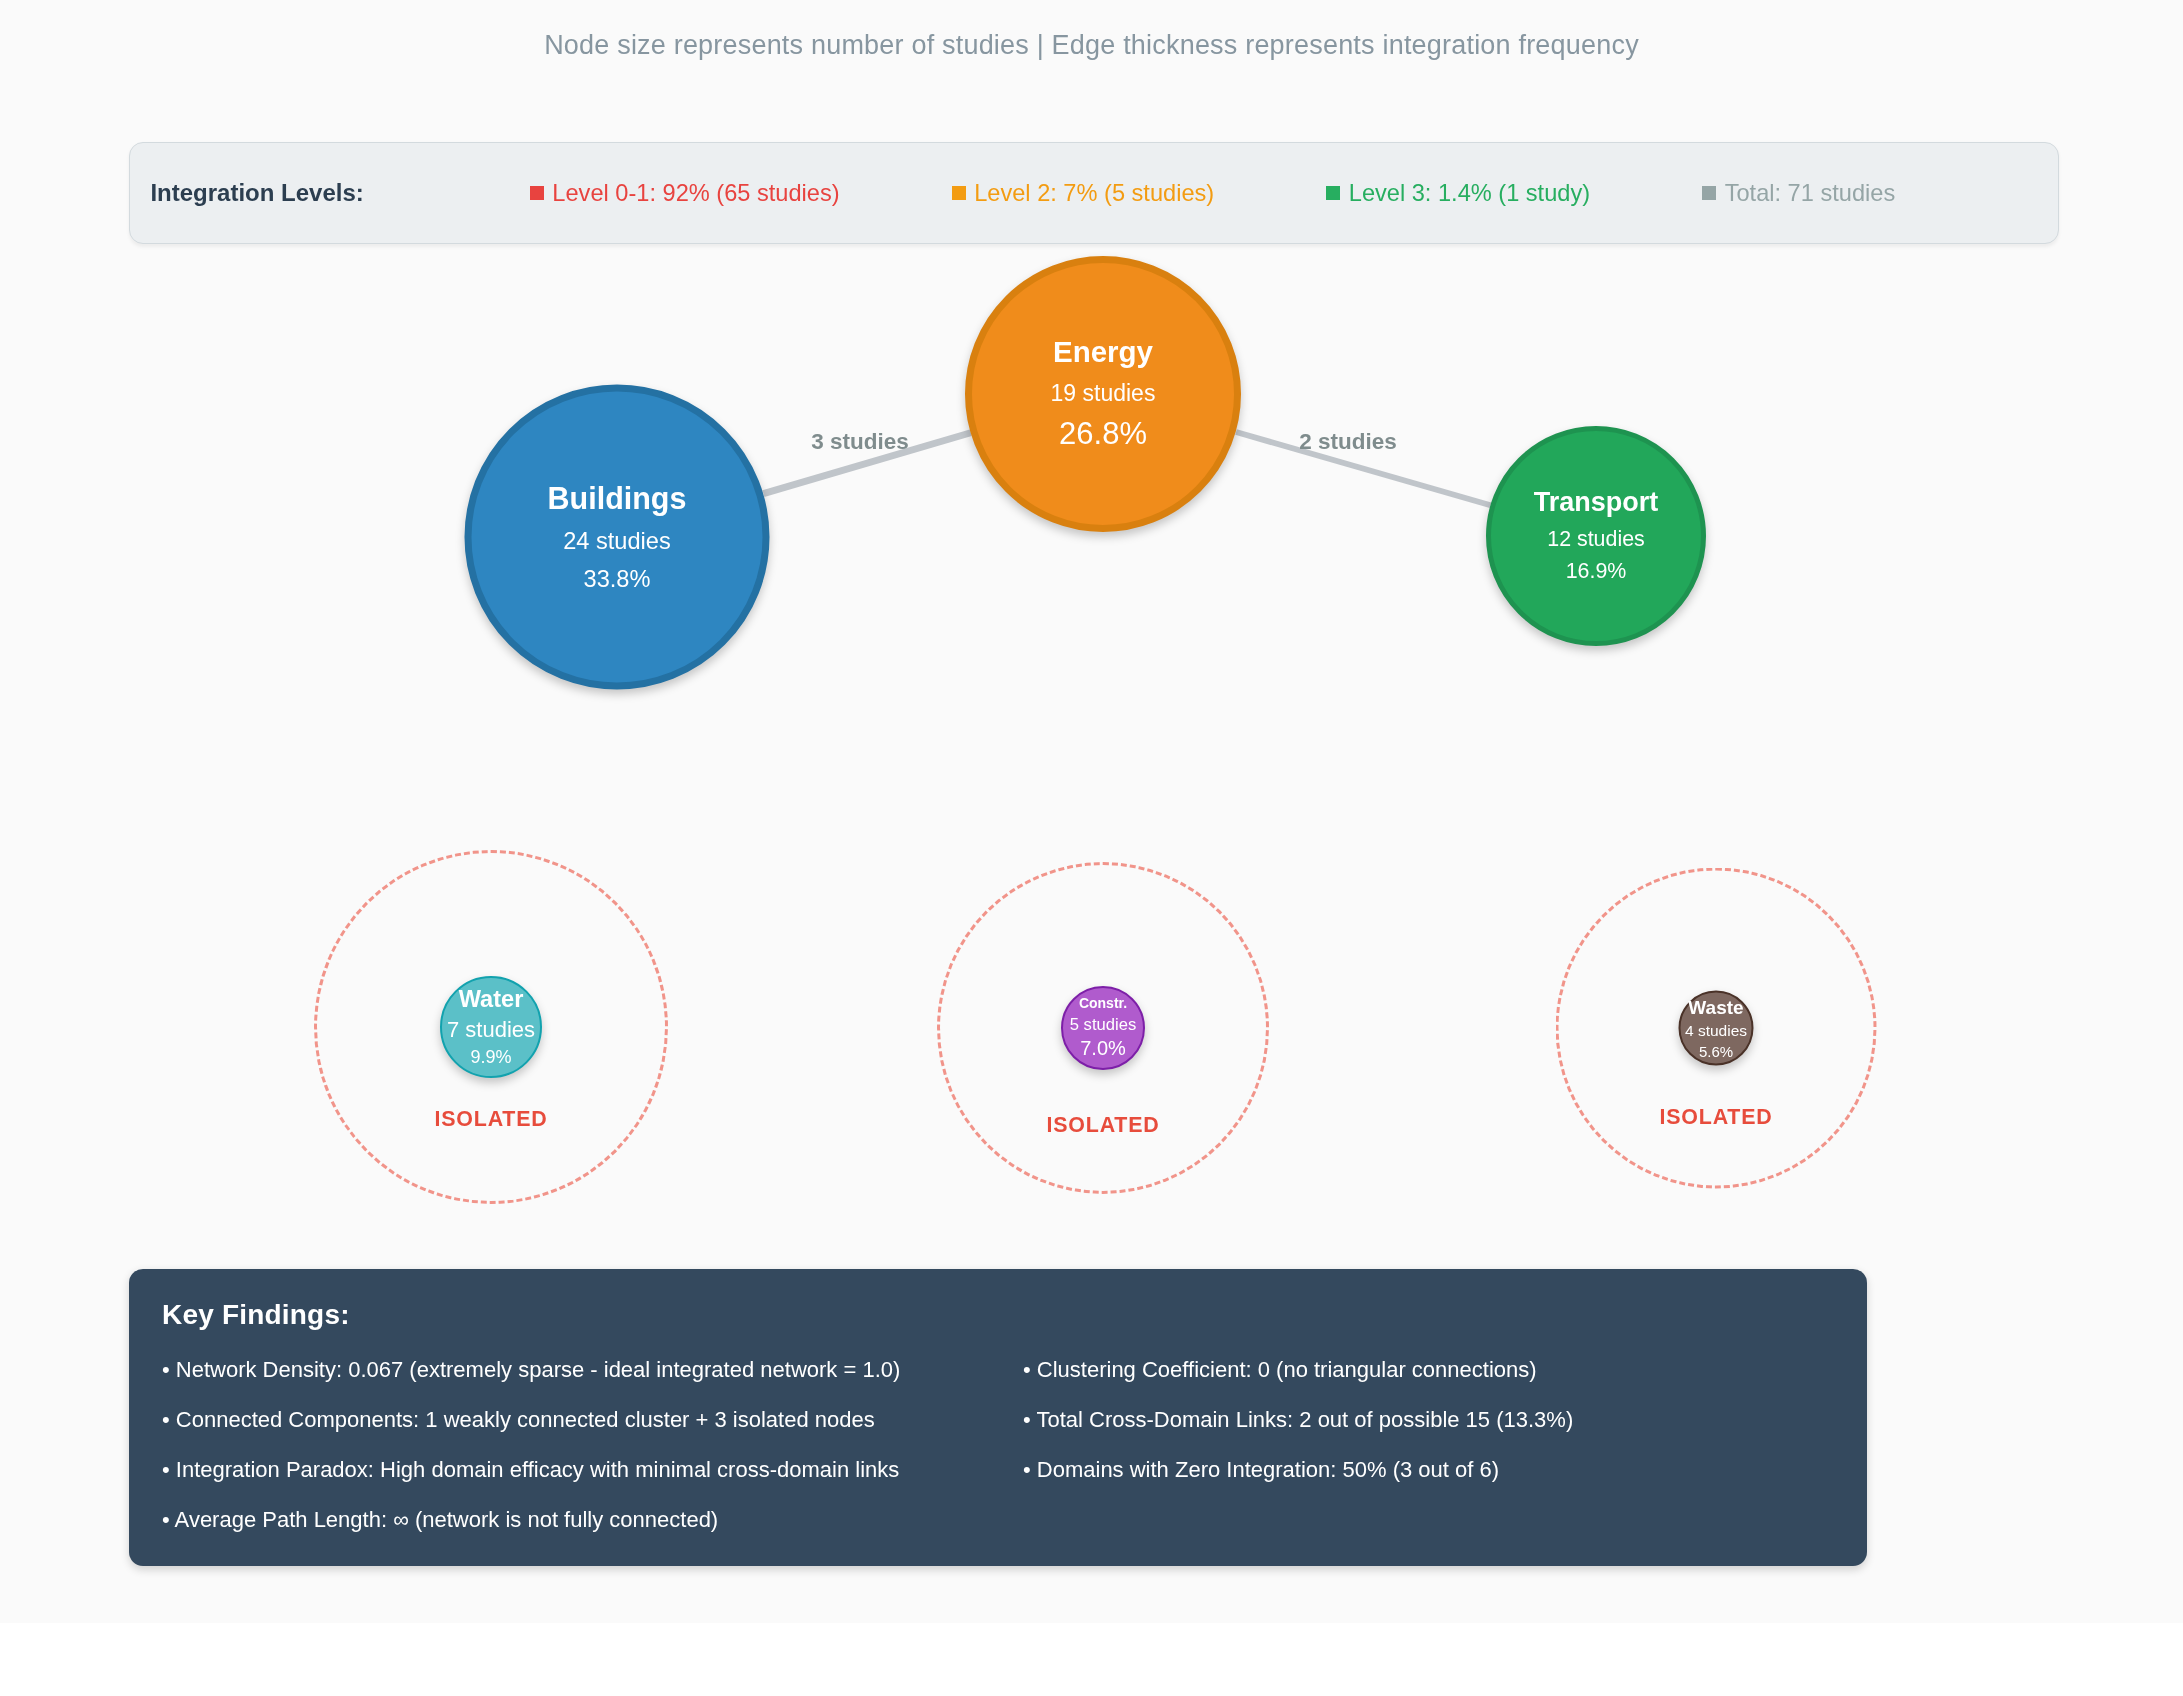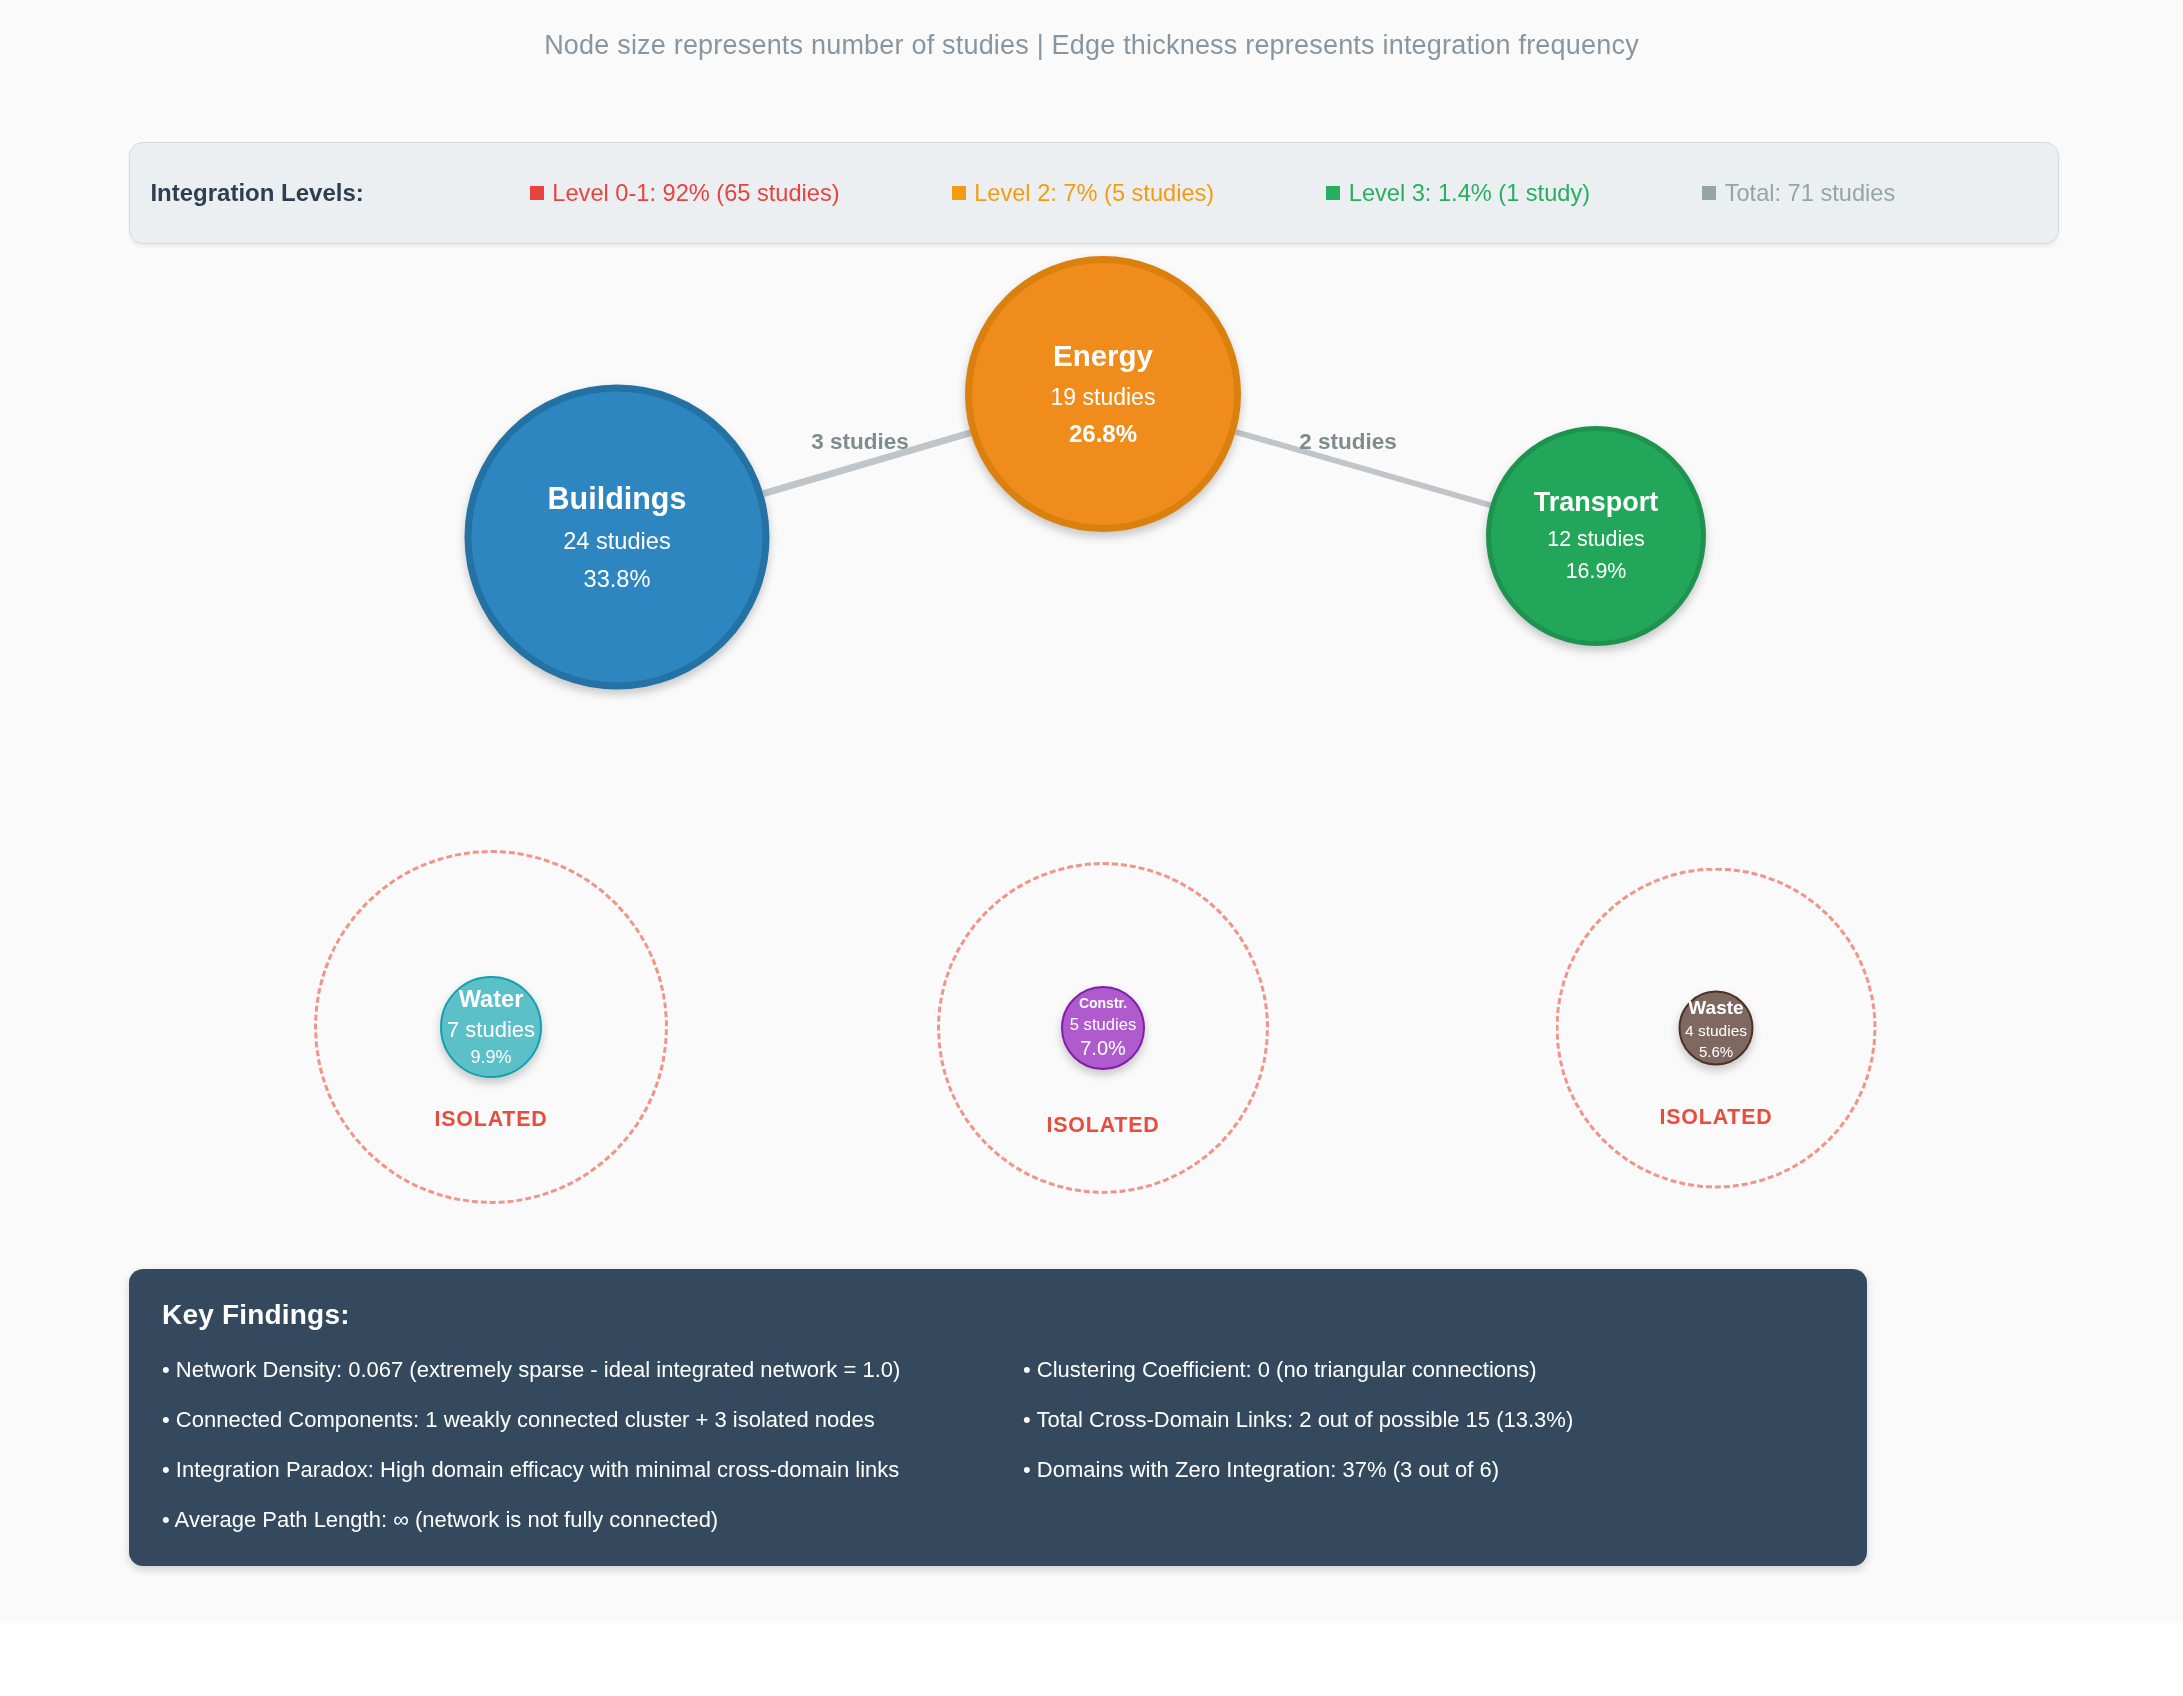--- a/index.html
+++ b/index.html
@@ -203,21 +203,21 @@
 
   <div id="graph-layer">
       <div class="node" style="left: 617px; top: 537px; width: 305px; height: 305px; background: rgb(46, 134, 193); border: 7.5px solid rgb(36, 113, 163);">
         <div class="n-name" style="font-size: 30.5px;">Buildings</div>
         <div class="n-studies" style="font-size: 23.6px; margin-top: 10.7px;">24 studies</div>
         <div class="n-pct" style="font-size: 23.6px; margin-top: 10.7px;">33.8%</div>
       </div>
       <div class="node" style="left: 1103px; top: 394px; width: 276px; height: 276px; background: rgb(240, 140, 27); border: 7px solid rgb(217, 128, 15);">
         <div class="n-name" style="font-size: 29.5px;">Energy</div>
         <div class="n-studies" style="font-size: 23px; margin-top: 9.6px;">19 studies</div>
-        <div class="n-pct" style="font-size: 24px; margin-top: 9.6px; font-weight: bold;">26.8%</div>
+        <div class="n-pct" style="font-size: 31px; margin-top: 9.6px;">26.8%</div>
       </div>
       <div class="node" style="left: 1596px; top: 536px; width: 220px; height: 220px; background: rgb(34, 167, 90); border: 5.4px solid rgb(30, 147, 80);">
         <div class="n-name" style="font-size: 27px;">Transport</div>
         <div class="n-studies" style="font-size: 21.4px; margin-top: 7.5px;">12 studies</div>
         <div class="n-pct" style="font-size: 21.4px; margin-top: 7.5px;">16.9%</div>
       </div>
       <div class="iso-ring" style="left: 491px; top: 1027px; width: 354px; height: 354px;"></div>
       <div class="node" style="left: 491px; top: 1027px; width: 102px; height: 102px; background: rgb(91, 192, 200); border: 2.7px solid rgb(18, 162, 174);">
         <div class="n-name" style="font-size: 23.6px;">Water</div>
         <div class="n-studies" style="font-size: 22px; margin-top: 3px;">7 studies</div>
@@ -247,19 +247,19 @@
     <div class="findings-cols">
       <div class="fcol left" id="fcol-left">
           <div class="finding-line">• Network Density: 0.067 (extremely sparse - ideal integrated network = 1.0)</div>
           <div class="finding-line">• Connected Components: 1 weakly connected cluster + 3 isolated nodes</div>
           <div class="finding-line">• Integration Paradox: High domain efficacy with minimal cross-domain links</div>
           <div class="finding-line">• Average Path Length: ∞ (network is not fully connected)</div>
         </div>
       <div class="fcol right" id="fcol-right">
           <div class="finding-line">• Clustering Coefficient: 0 (no triangular connections)</div>
           <div class="finding-line">• Total Cross-Domain Links: 2 out of possible 15 (13.3%)</div>
-          <div class="finding-line">• Domains with Zero Integration: 37% (3 out of 6)</div>
+          <div class="finding-line">• Domains with Zero Integration: 50% (3 out of 6)</div>
         </div>
     </div>
   </div>
 
 </div>
 
 
 </body></html>

